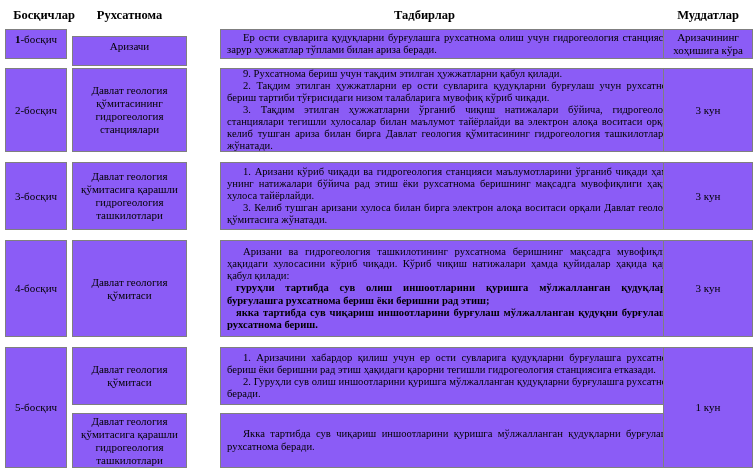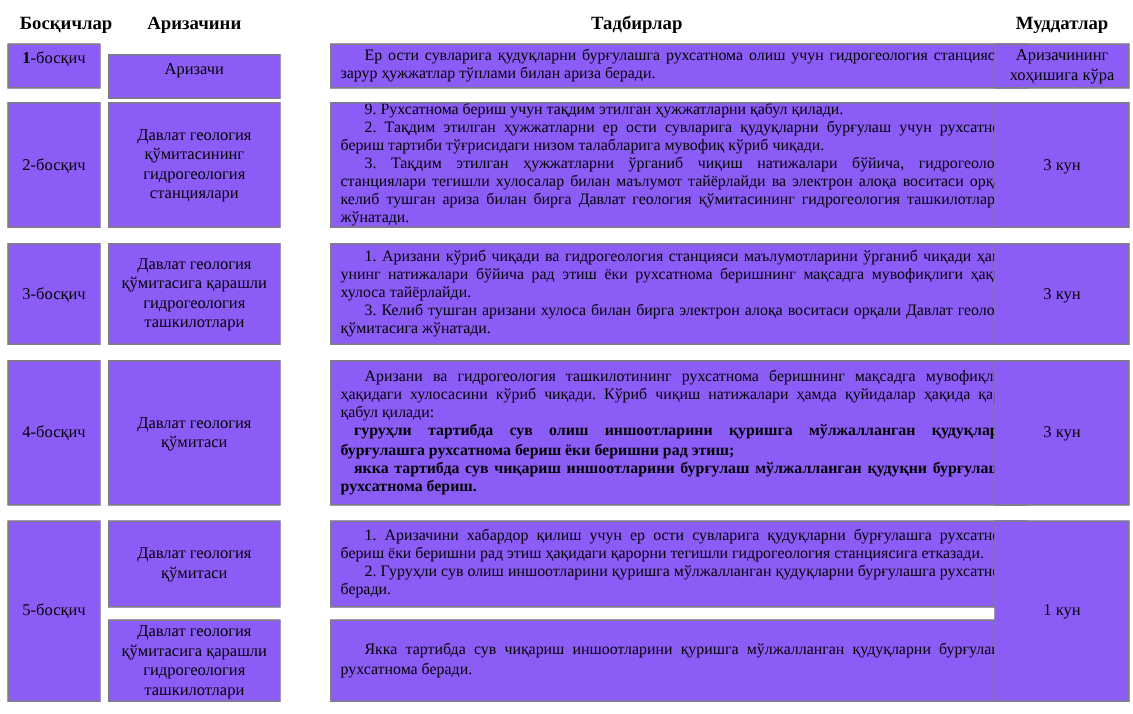--- a/index.html
+++ b/index.html
@@ -64,21 +64,21 @@
   .p { margin: 0; text-indent: 16px; }
   .p.sub { text-indent: 9px; font-weight: bold; }
   .b { font-weight: bold; }
 </style>
 </head>
 <body>
 
 <div class="page">
 
   <div class="hdr h1">Босқичлар</div>
-  <div class="hdr h2">Аризачини</div>
+  <div class="hdr h2">Рухсатнома</div>
   <div class="hdr h3">Тадбирлар</div>
   <div class="hdr h4">Муддатлар</div>
 
   <div class="cell c1 center top" style="top:29px;height:30px">
     <span><span class="b">1</span><span>-босқич</span></span>
   </div>
   <div class="cell c2 center top" style="top:36px;height:30px">
     <span>Аризачи</span>
   </div>
   <div class="cell c3 acts" style="top:29px;height:30px">

